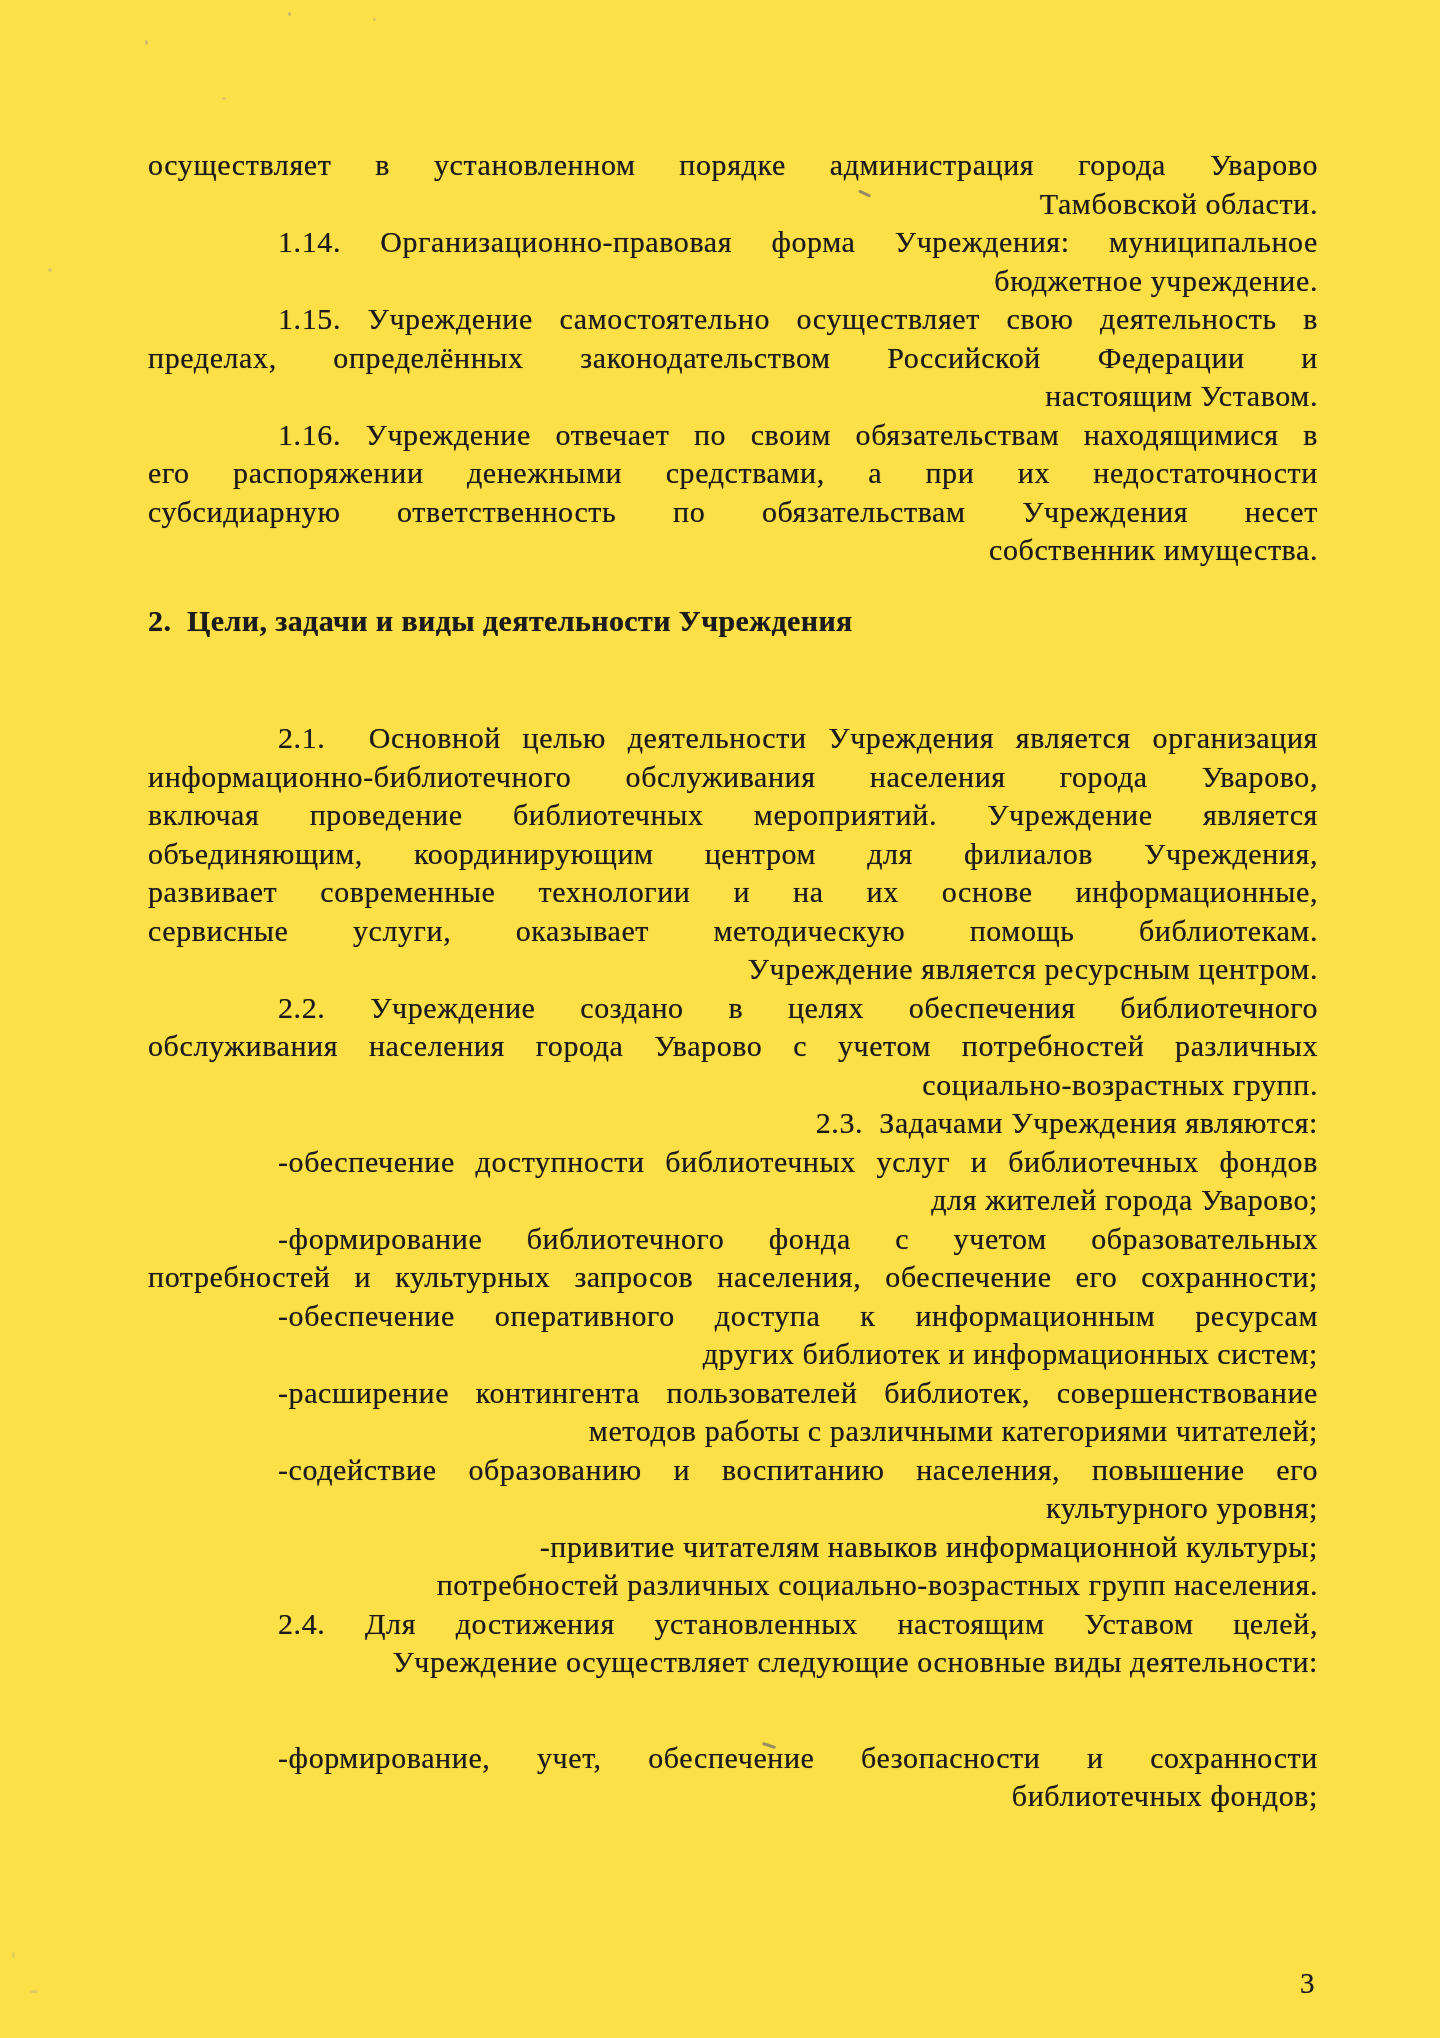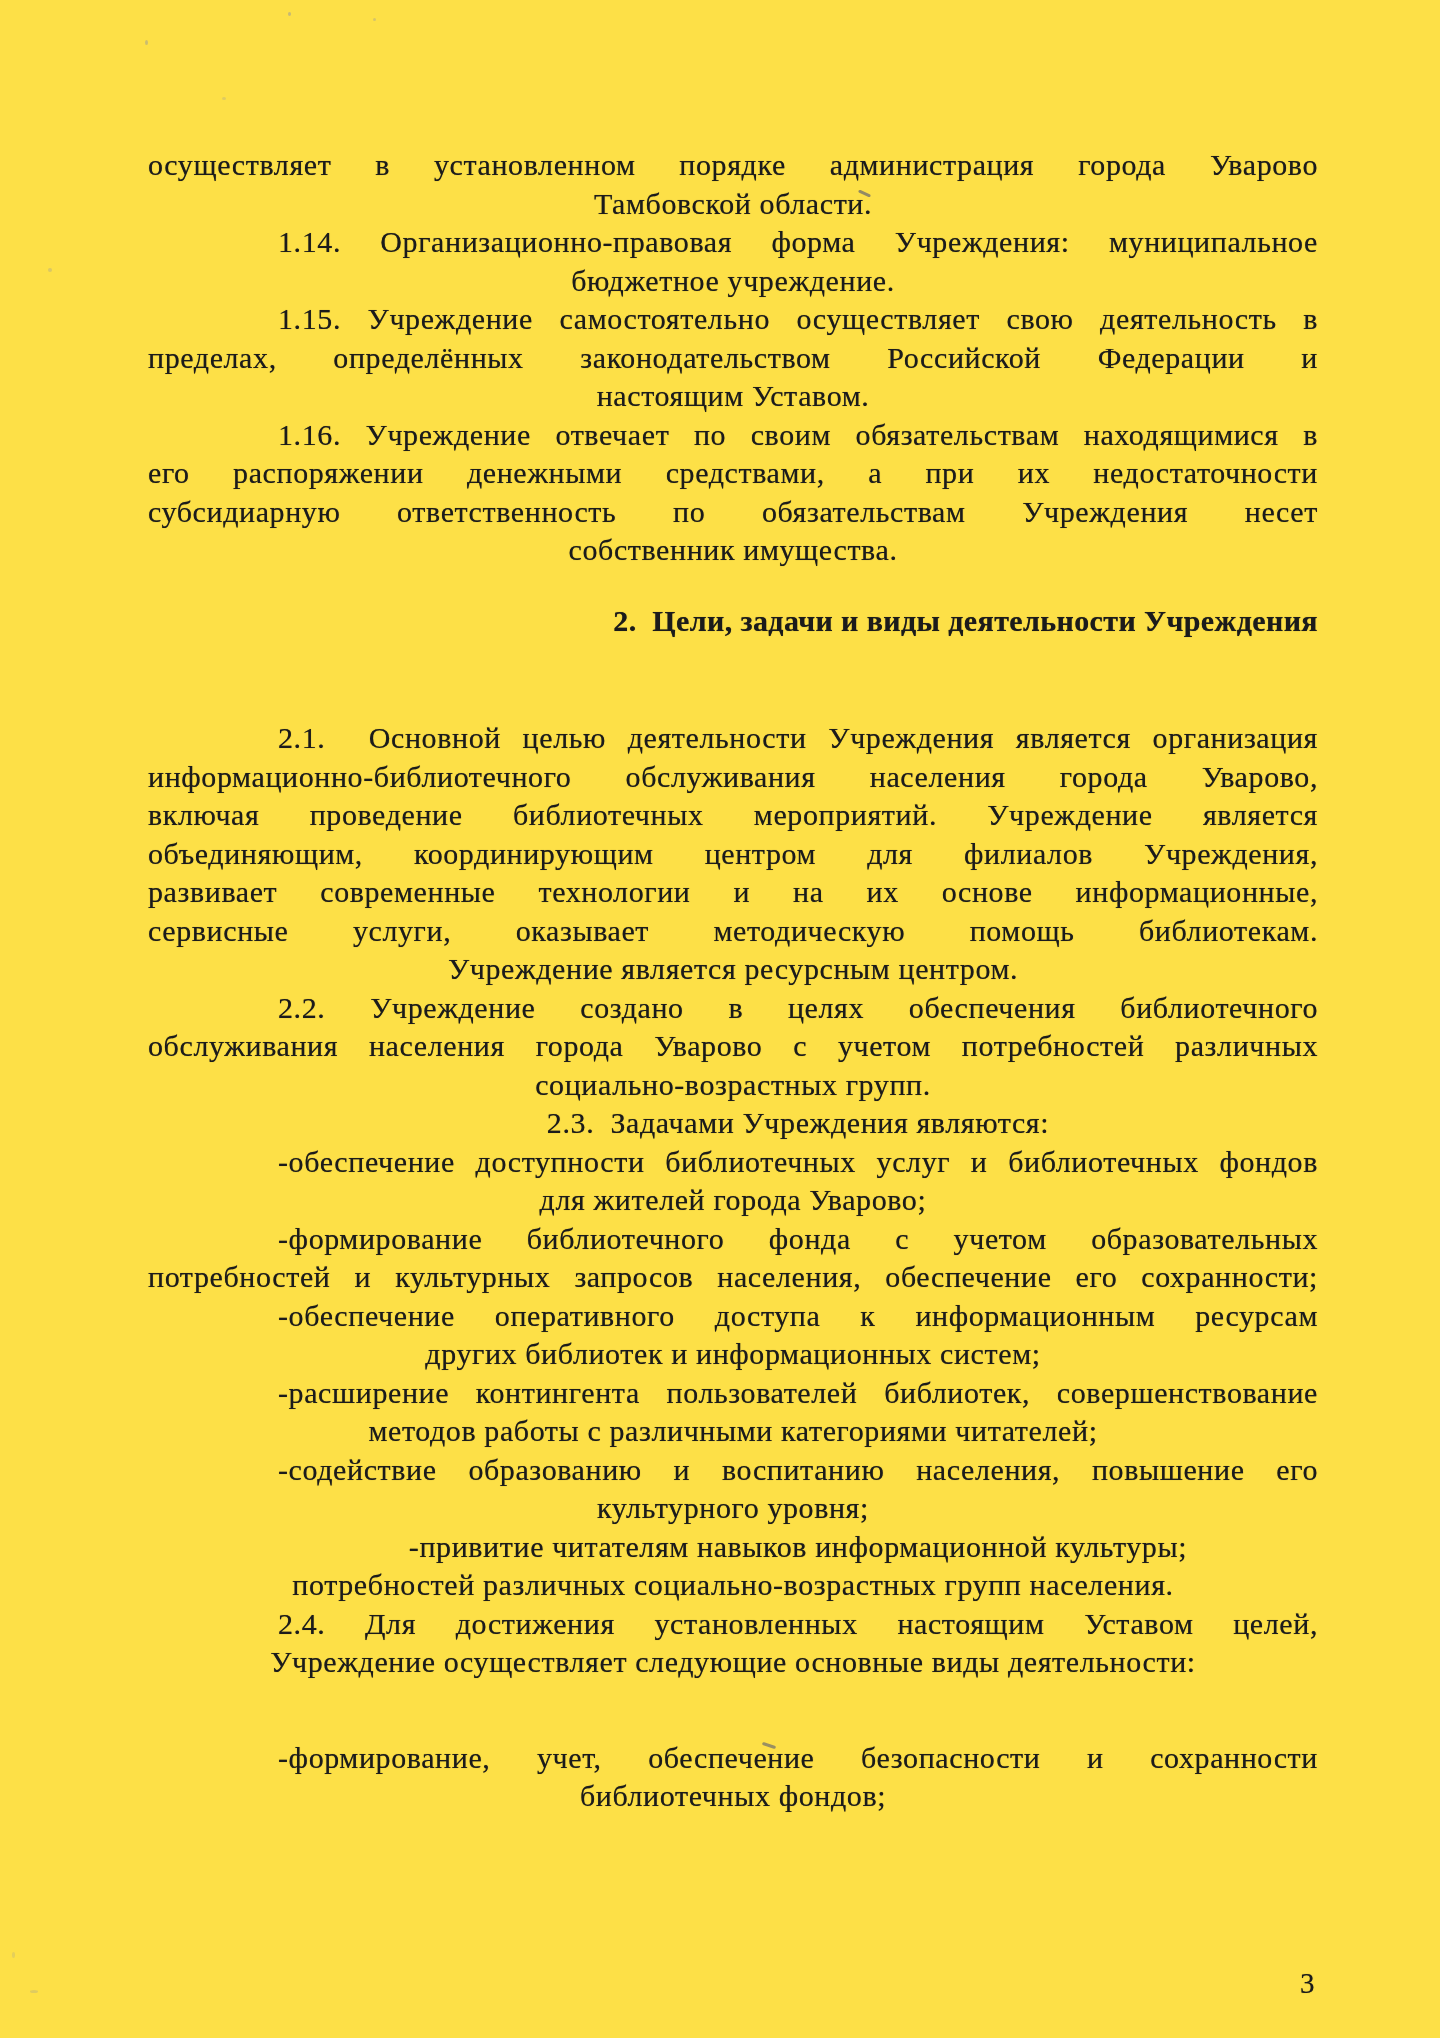--- a/index.html
+++ b/index.html
@@ -16,29 +16,29 @@
     position:absolute;
     left:148px; top:0;
     width:1170px;
     padding-top:146px;
     font-size:30px;
     line-height:38.5px;
     letter-spacing:0.6px;
     text-shadow:0 0 0.7px rgba(25,25,25,0.65);
   }
   .para { margin:0; }
-  .ln { display:block; text-align:center; }
+  .ln { display:block; text-align:right; }
   .ln.jf { text-align:justify; text-align-last:justify; }
   .ln.ind { text-indent:130px; }
   .heading {
     margin:32px 0 79px 0;
     font-size:30px;
     line-height:38.5px;
     font-weight:bold;
-    text-align:right;
+    text-align:left;
     letter-spacing:0.4px;
   }
   .gap-before { margin-top:57px; }
   .pagenum {
     position:absolute;
     left:1300px; top:1966px;
     font-size:29px;
     line-height:34px;
     text-shadow:0 0 0.7px rgba(25,25,25,0.6);
   }

